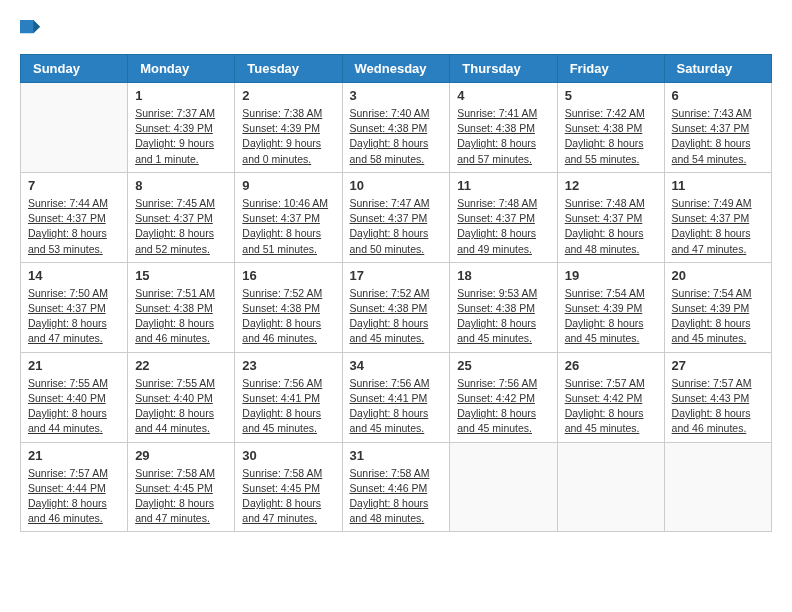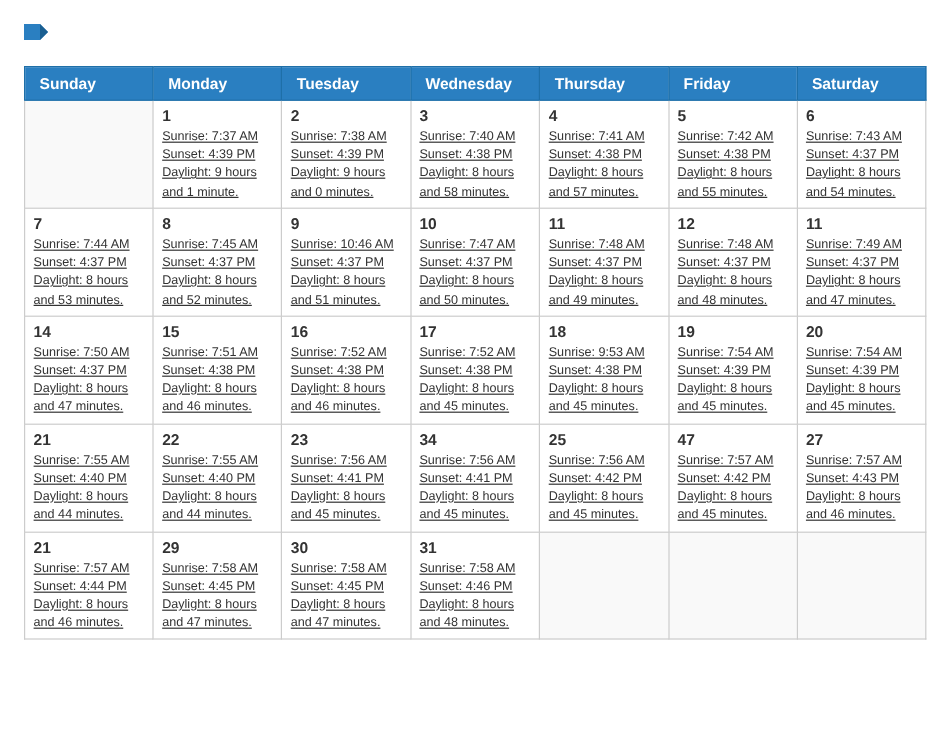--- a/index.html
+++ b/index.html
@@ -306,21 +306,21 @@
 and 45 minutes.</div>
         </td>
         <td>
           <span class="day-number">25</span>
           <div class="cell-info">Sunrise: 7:56 AM
 Sunset: 4:42 PM
 Daylight: 8 hours
 and 45 minutes.</div>
         </td>
         <td>
-          <span class="day-number">47</span>
+          <span class="day-number">26</span>
           <div class="cell-info">Sunrise: 7:57 AM
 Sunset: 4:42 PM
 Daylight: 8 hours
 and 45 minutes.</div>
         </td>
         <td>
           <span class="day-number">27</span>
           <div class="cell-info">Sunrise: 7:57 AM
 Sunset: 4:43 PM
 Daylight: 8 hours

